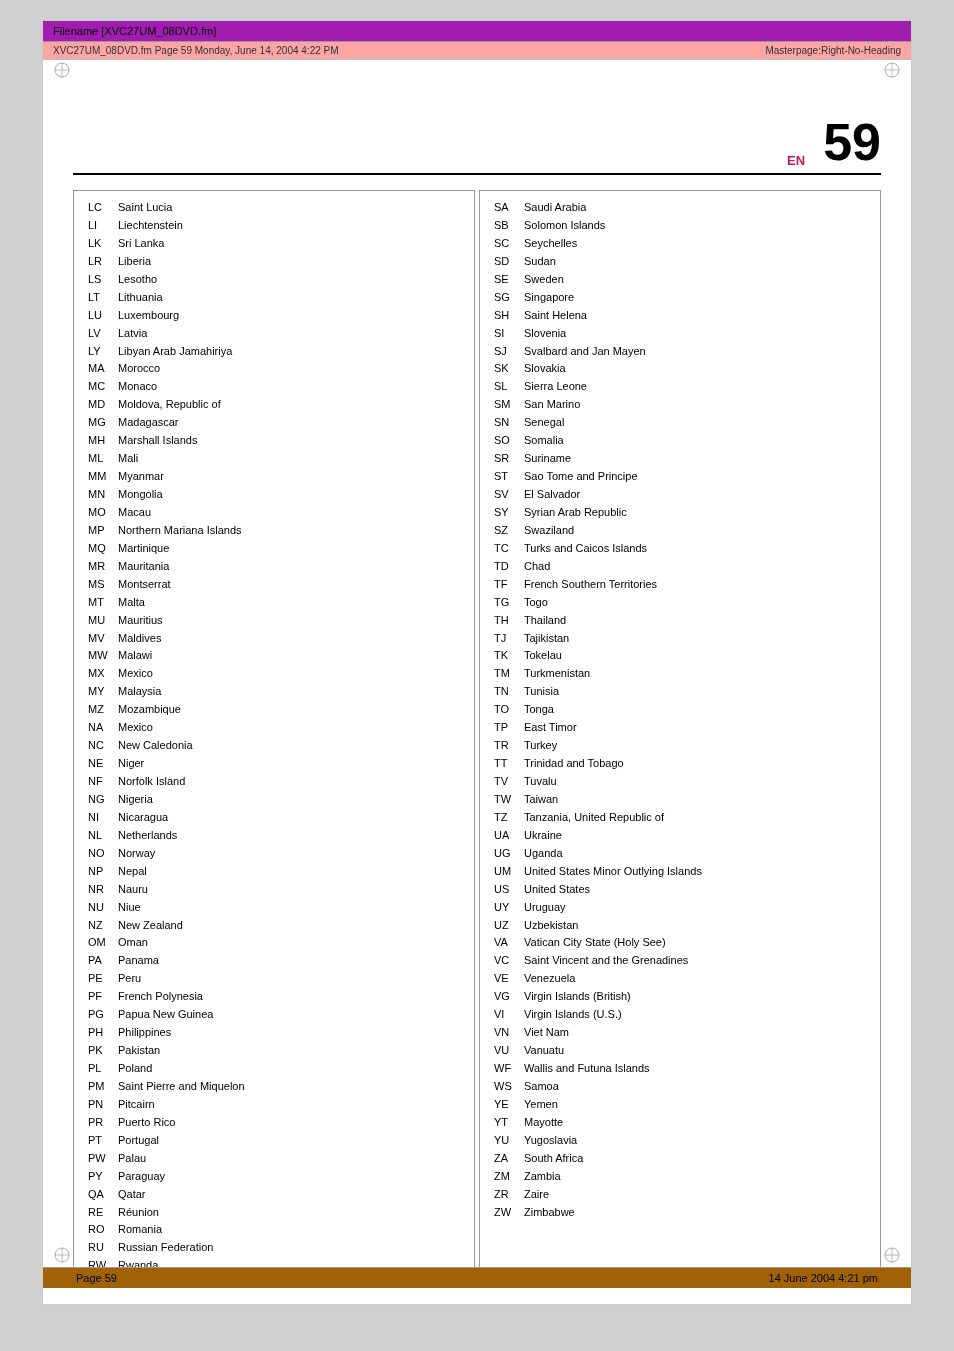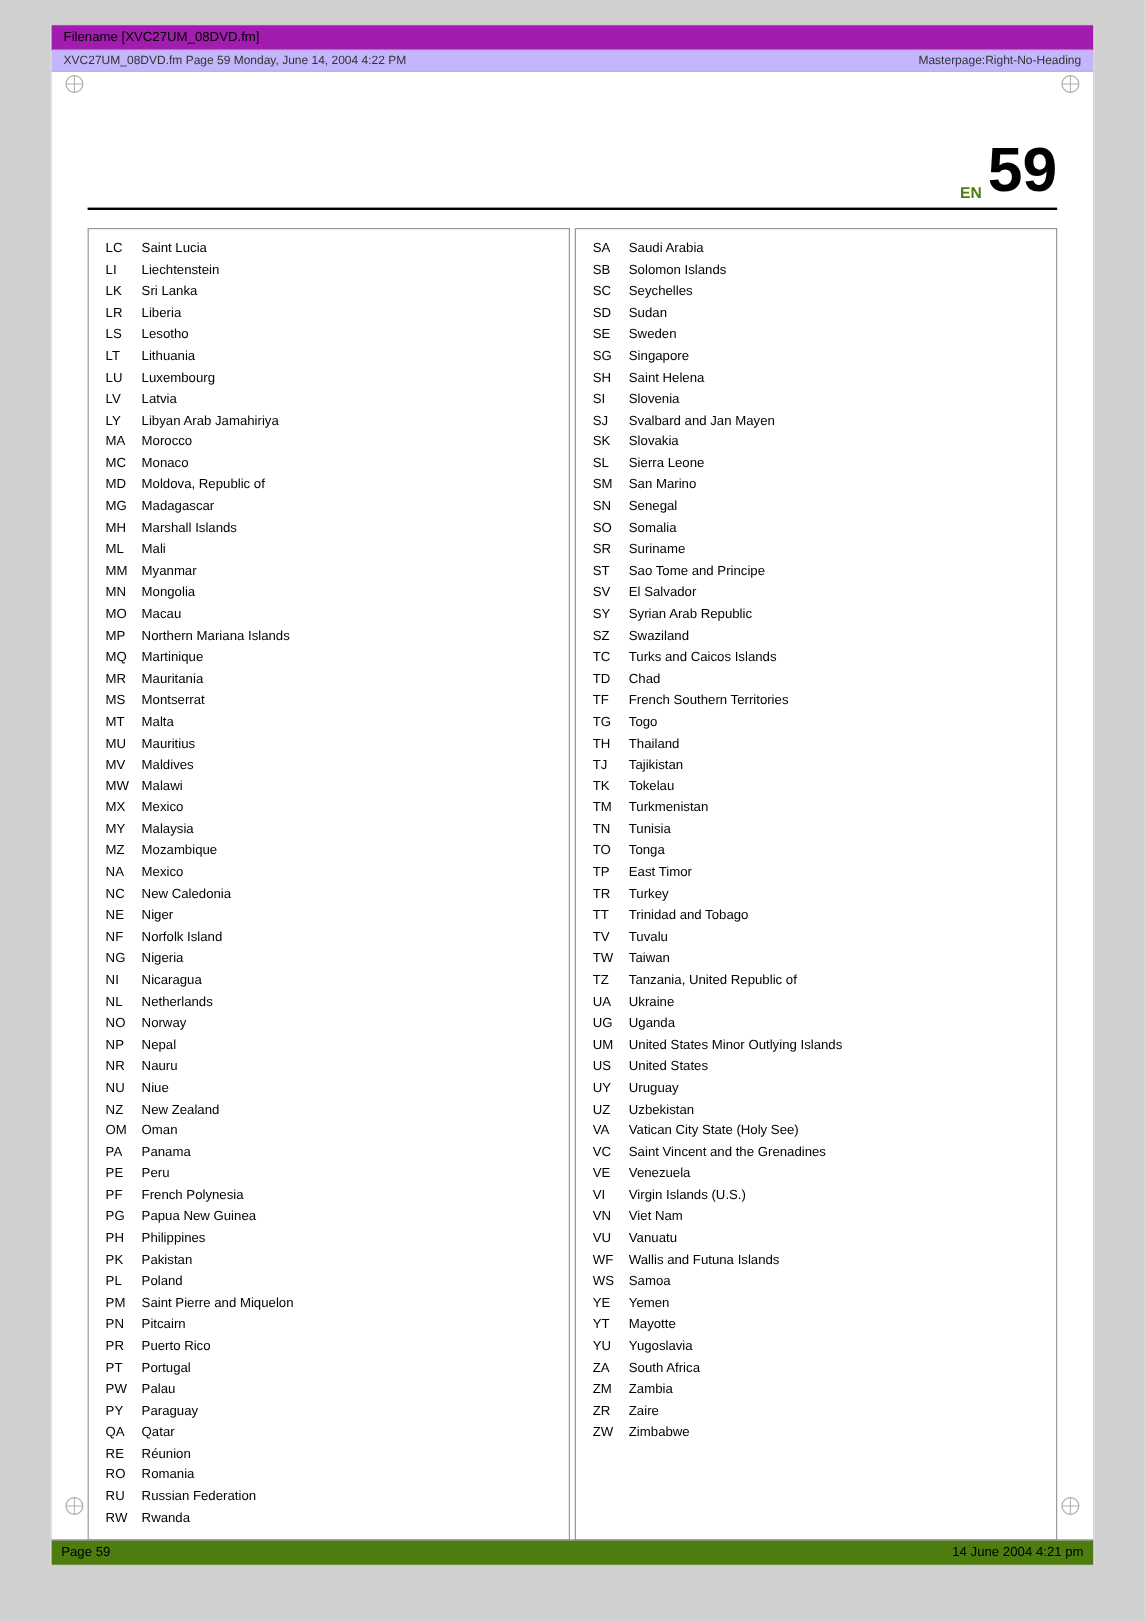--- a/index.html
+++ b/index.html
@@ -23,21 +23,21 @@
     }
     .top-bar {
       background: #a21caf;
       border-bottom: 1px solid #999;
       padding: 4px 10px;
       font-size: 11px;
       display: flex;
       align-items: center;
     }
     .sub-bar {
-      background: #c4b5fd;
+      background: #fca5a5;
       border-bottom: 1px solid #bbb;
       padding: 3px 10px;
       font-size: 10px;
       color: #333;
       display: flex;
       justify-content: space-between;
     }
     .corner {
       position: absolute;
       width: 18px;
@@ -59,22 +59,22 @@
       display: flex;
       justify-content: flex-end;
       align-items: flex-end;
       margin-bottom: 15px;
       border-bottom: 2px solid #000;
       padding-bottom: 5px;
     }
     .en-label {
       font-size: 13px;
       font-weight: bold;
-      color: #4d7c0f;
-      margin-right: 5px;
+      color: #be185d;
+      margin-right: 18px;
     }
     .page-number-large {
       font-size: 52px;
       font-weight: bold;
       line-height: 1;
       color: #000;
       margin-top: 36px;
     }
     .tables-container {
       display: flex;
@@ -99,28 +99,28 @@
     .code-col {
       font-weight: normal;
       color: #000;
       width: 30px;
     }
     .name-col {
       color: #000;
     }
     .footer-bar {
       position: absolute;
-      bottom: 0;
+      bottom: 16px;
       left: 0;
       right: 0;
       border-top: 1px solid #999;
-      background: #4d7c0f;
+      background: #a16207;
       display: flex;
       justify-content: space-between;
-      padding: 4px 8px;
+      padding: 4px 33px;
       font-size: 11px;
     }
   </style>
 </head>
 <body>
 
 <div class="page">
 
   <div class="top-bar">
     <span>Filename [XVC27UM_08DVD.fm]</span>
@@ -586,20 +586,24 @@
               </tr>
               <tr>
                 <td class="code-col">VC</td>
                 <td class="name-col">Saint Vincent and the Grenadines</td>
               </tr>
               <tr>
                 <td class="code-col">VE</td>
                 <td class="name-col">Venezuela</td>
               </tr>
               <tr>
+                <td class="code-col">VG</td>
+                <td class="name-col">Virgin Islands (British)</td>
+              </tr>
+              <tr>
                 <td class="code-col">VI</td>
                 <td class="name-col">Virgin Islands (U.S.)</td>
               </tr>
               <tr>
                 <td class="code-col">VN</td>
                 <td class="name-col">Viet Nam</td>
               </tr>
               <tr>
                 <td class="code-col">VU</td>
                 <td class="name-col">Vanuatu</td>

